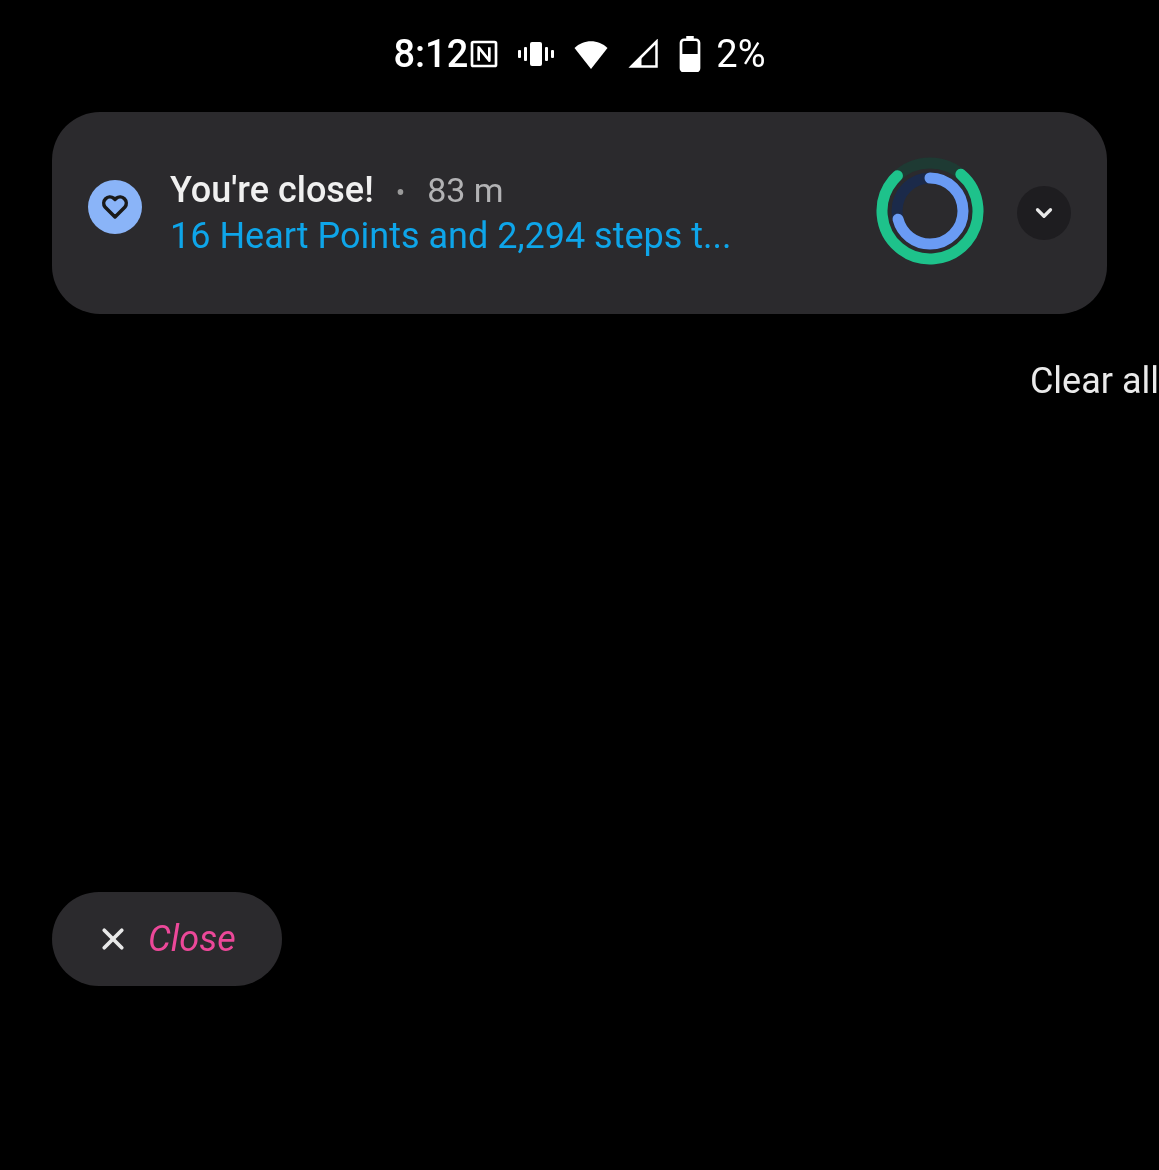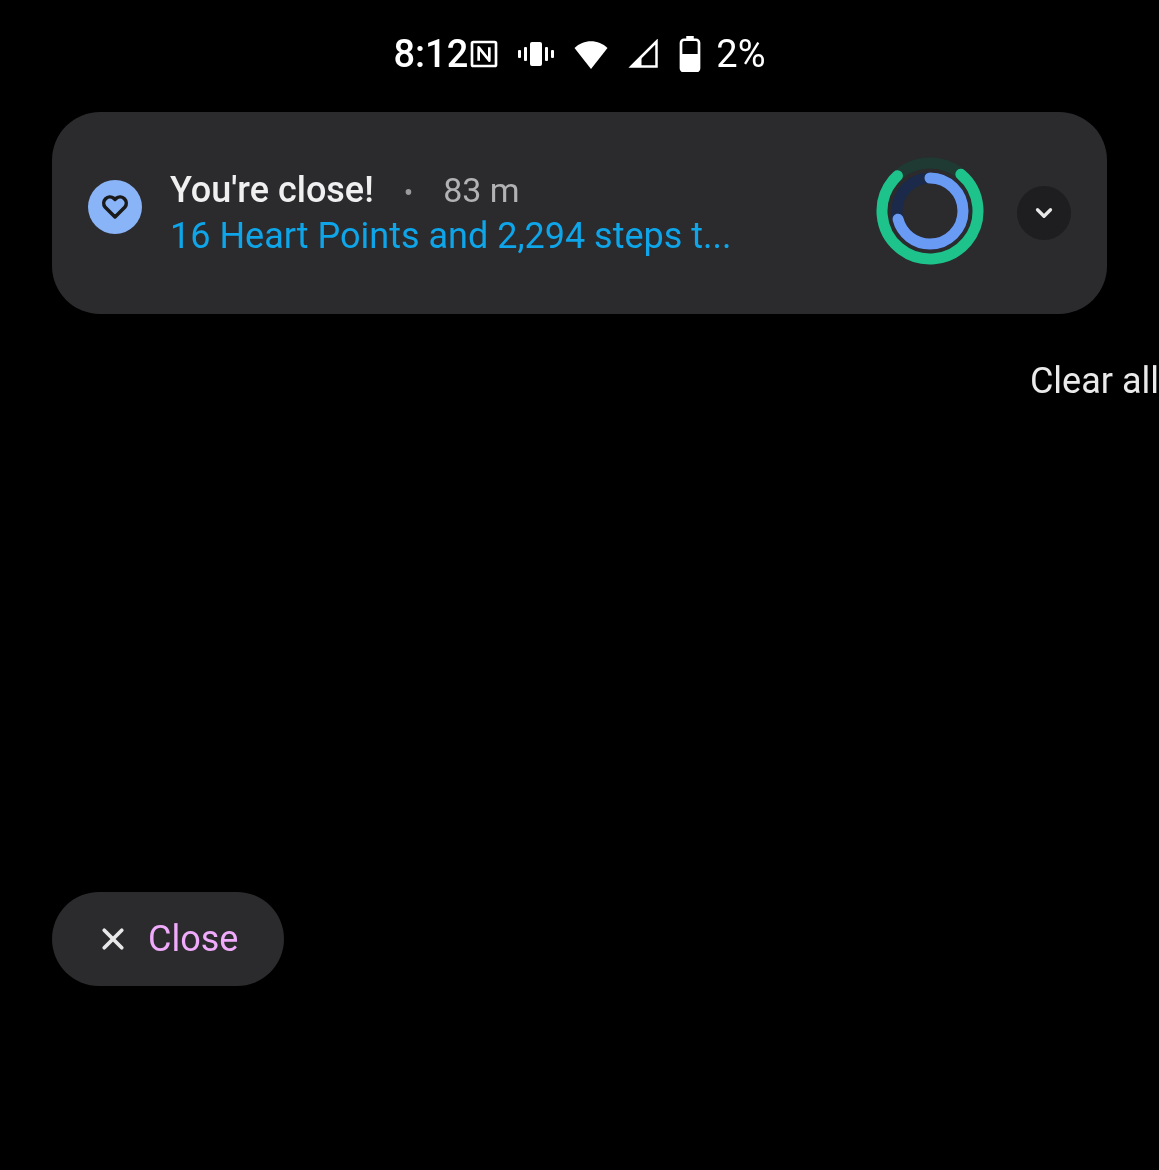--- a/index.html
+++ b/index.html
@@ -54,21 +54,21 @@
       display: flex;
       align-items: center;
       justify-content: center;
       flex: 0 0 54px;
       margin-top: -12px;
     }
     .notif-body { flex: 1; min-width: 0; }
     .notif-title-row {
       display: flex;
       align-items: baseline;
-      gap: 30px;
+      gap: 22px;
       font-size: 36px;
       color: #e5e5e7;
       white-space: nowrap;
     }
     .notif-title { font-weight: 500; color: #f0f0f0; }
     .notif-dot { color: #9a9a9a; font-size: 28px; }
     .notif-age { color: #b2b2b4; font-size: 34px; font-weight: 400; }
     .notif-sub {
       font-size: 36px;
       color: #0ea5e9;
@@ -105,21 +105,22 @@
       top: 892px;
       background: #2b2a2d;
       border-radius: 60px;
       padding: 26px 46px;
       display: inline-flex;
       align-items: center;
       gap: 20px;
     }
     .close-label {
       font-size: 36px;
-      color: #f0abfc;
+      color: #ec4899;
+      font-style: italic;
     }
   </style>
 </head>
 <body>
 
 <div class="status-bar">
   <div class="status-time">8:12</div>
   <div class="status-right">
     <span class="status-icon">
       <svg width="32" height="32" viewBox="0 0 24 24" fill="none" stroke="#fff" stroke-width="2">

